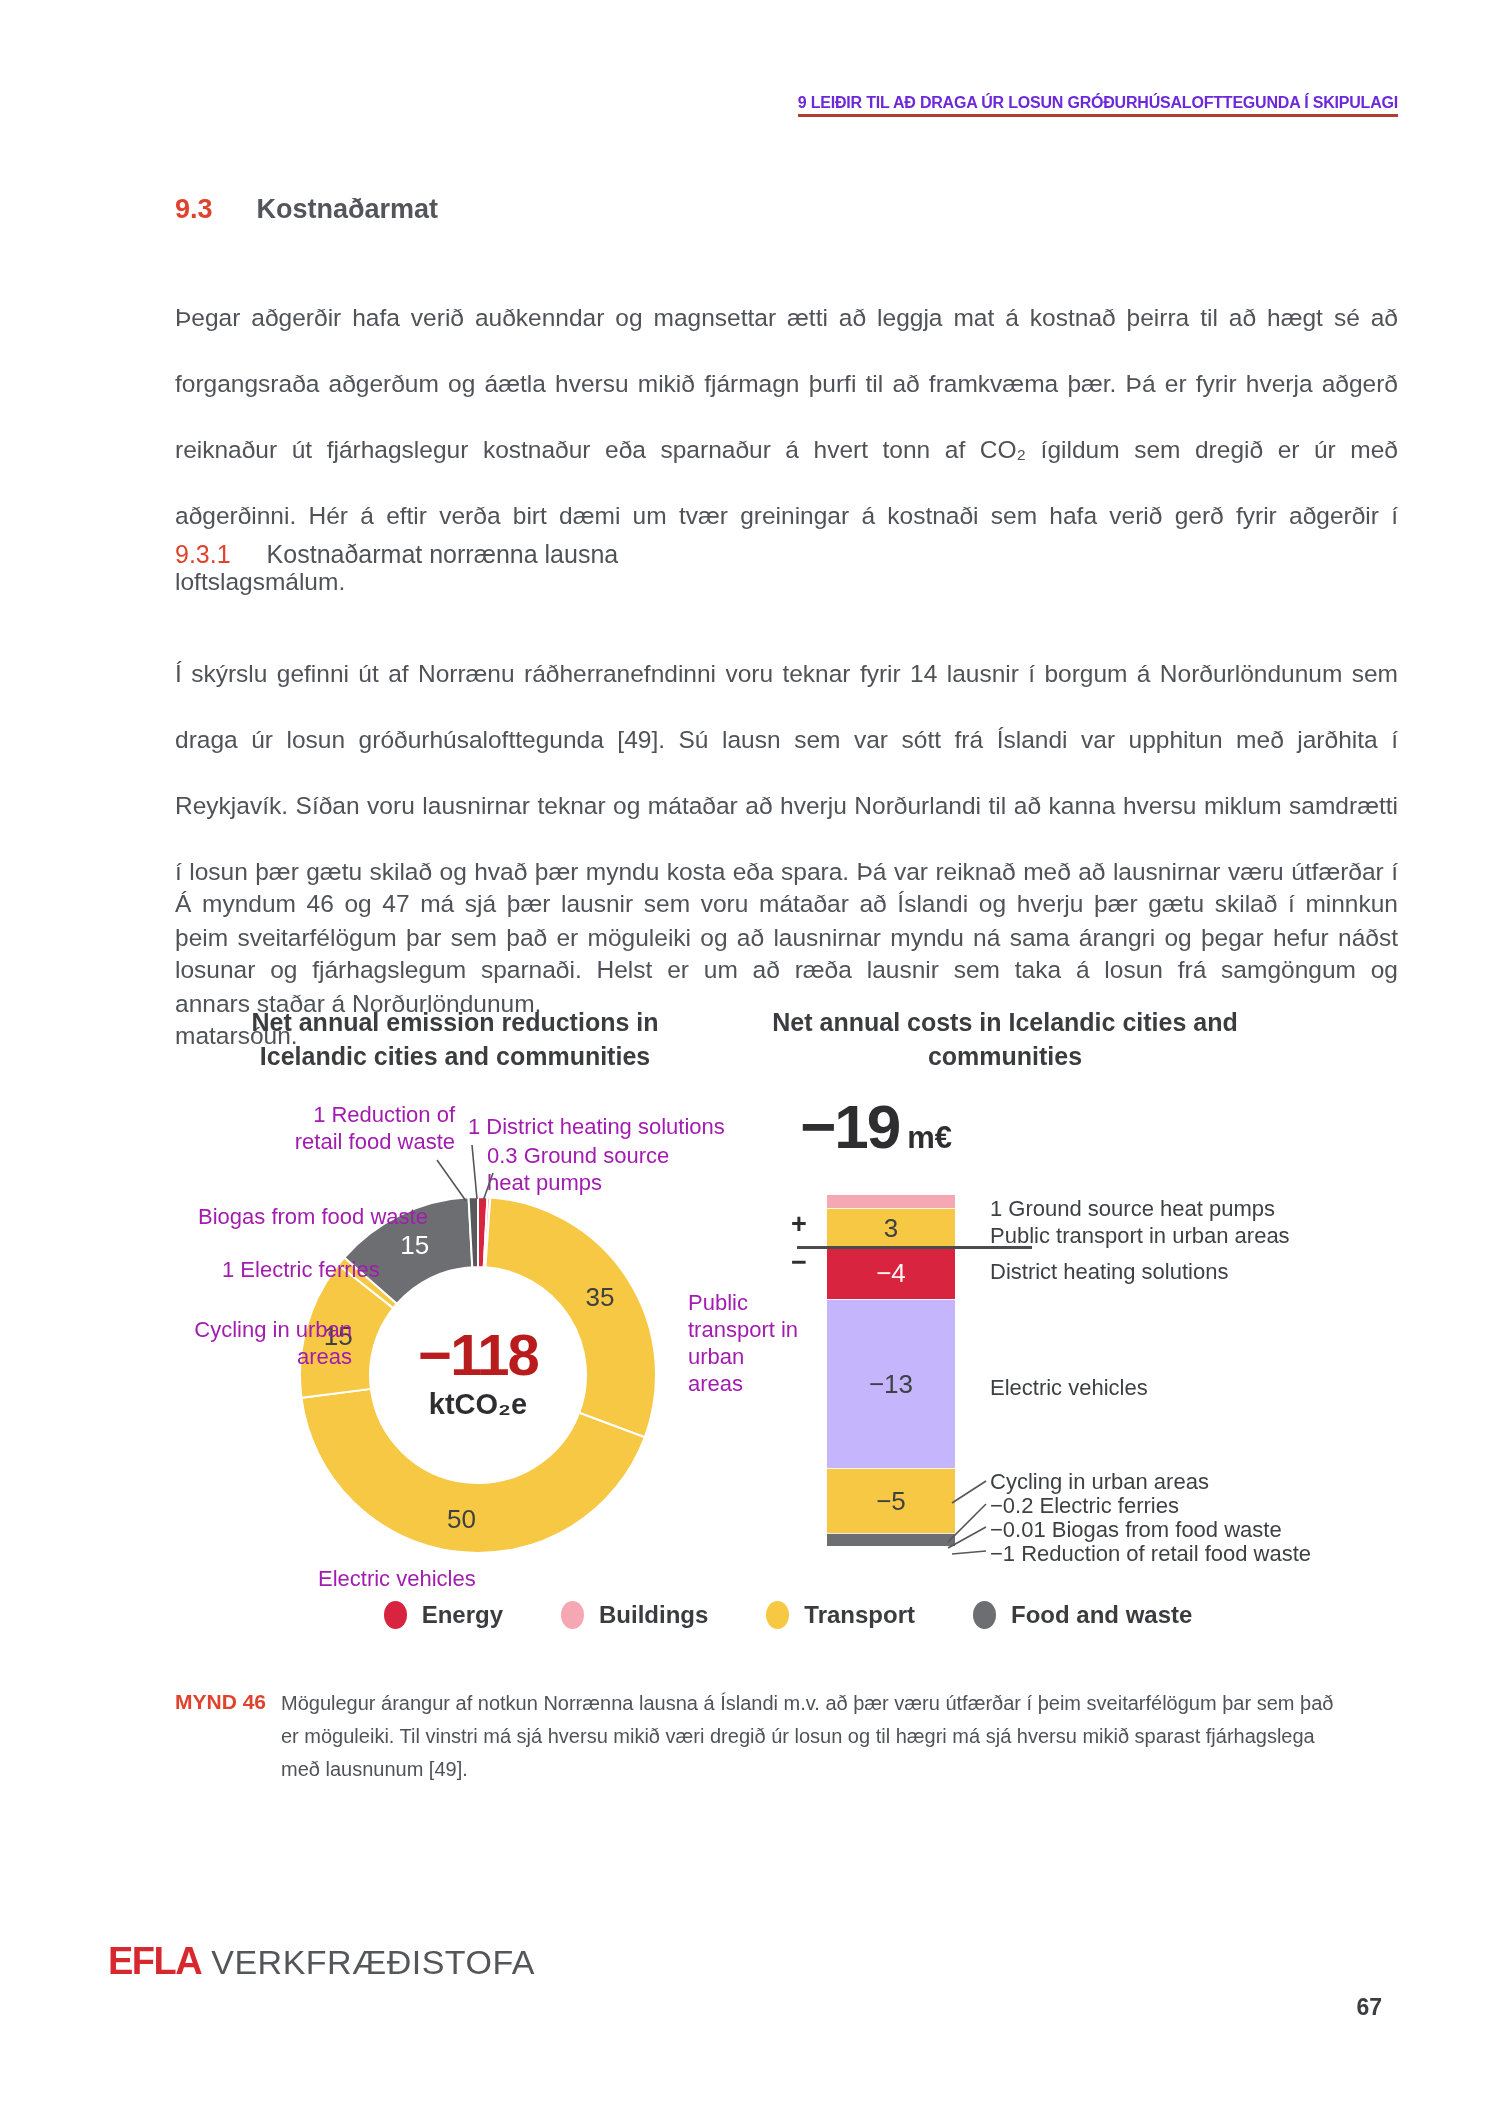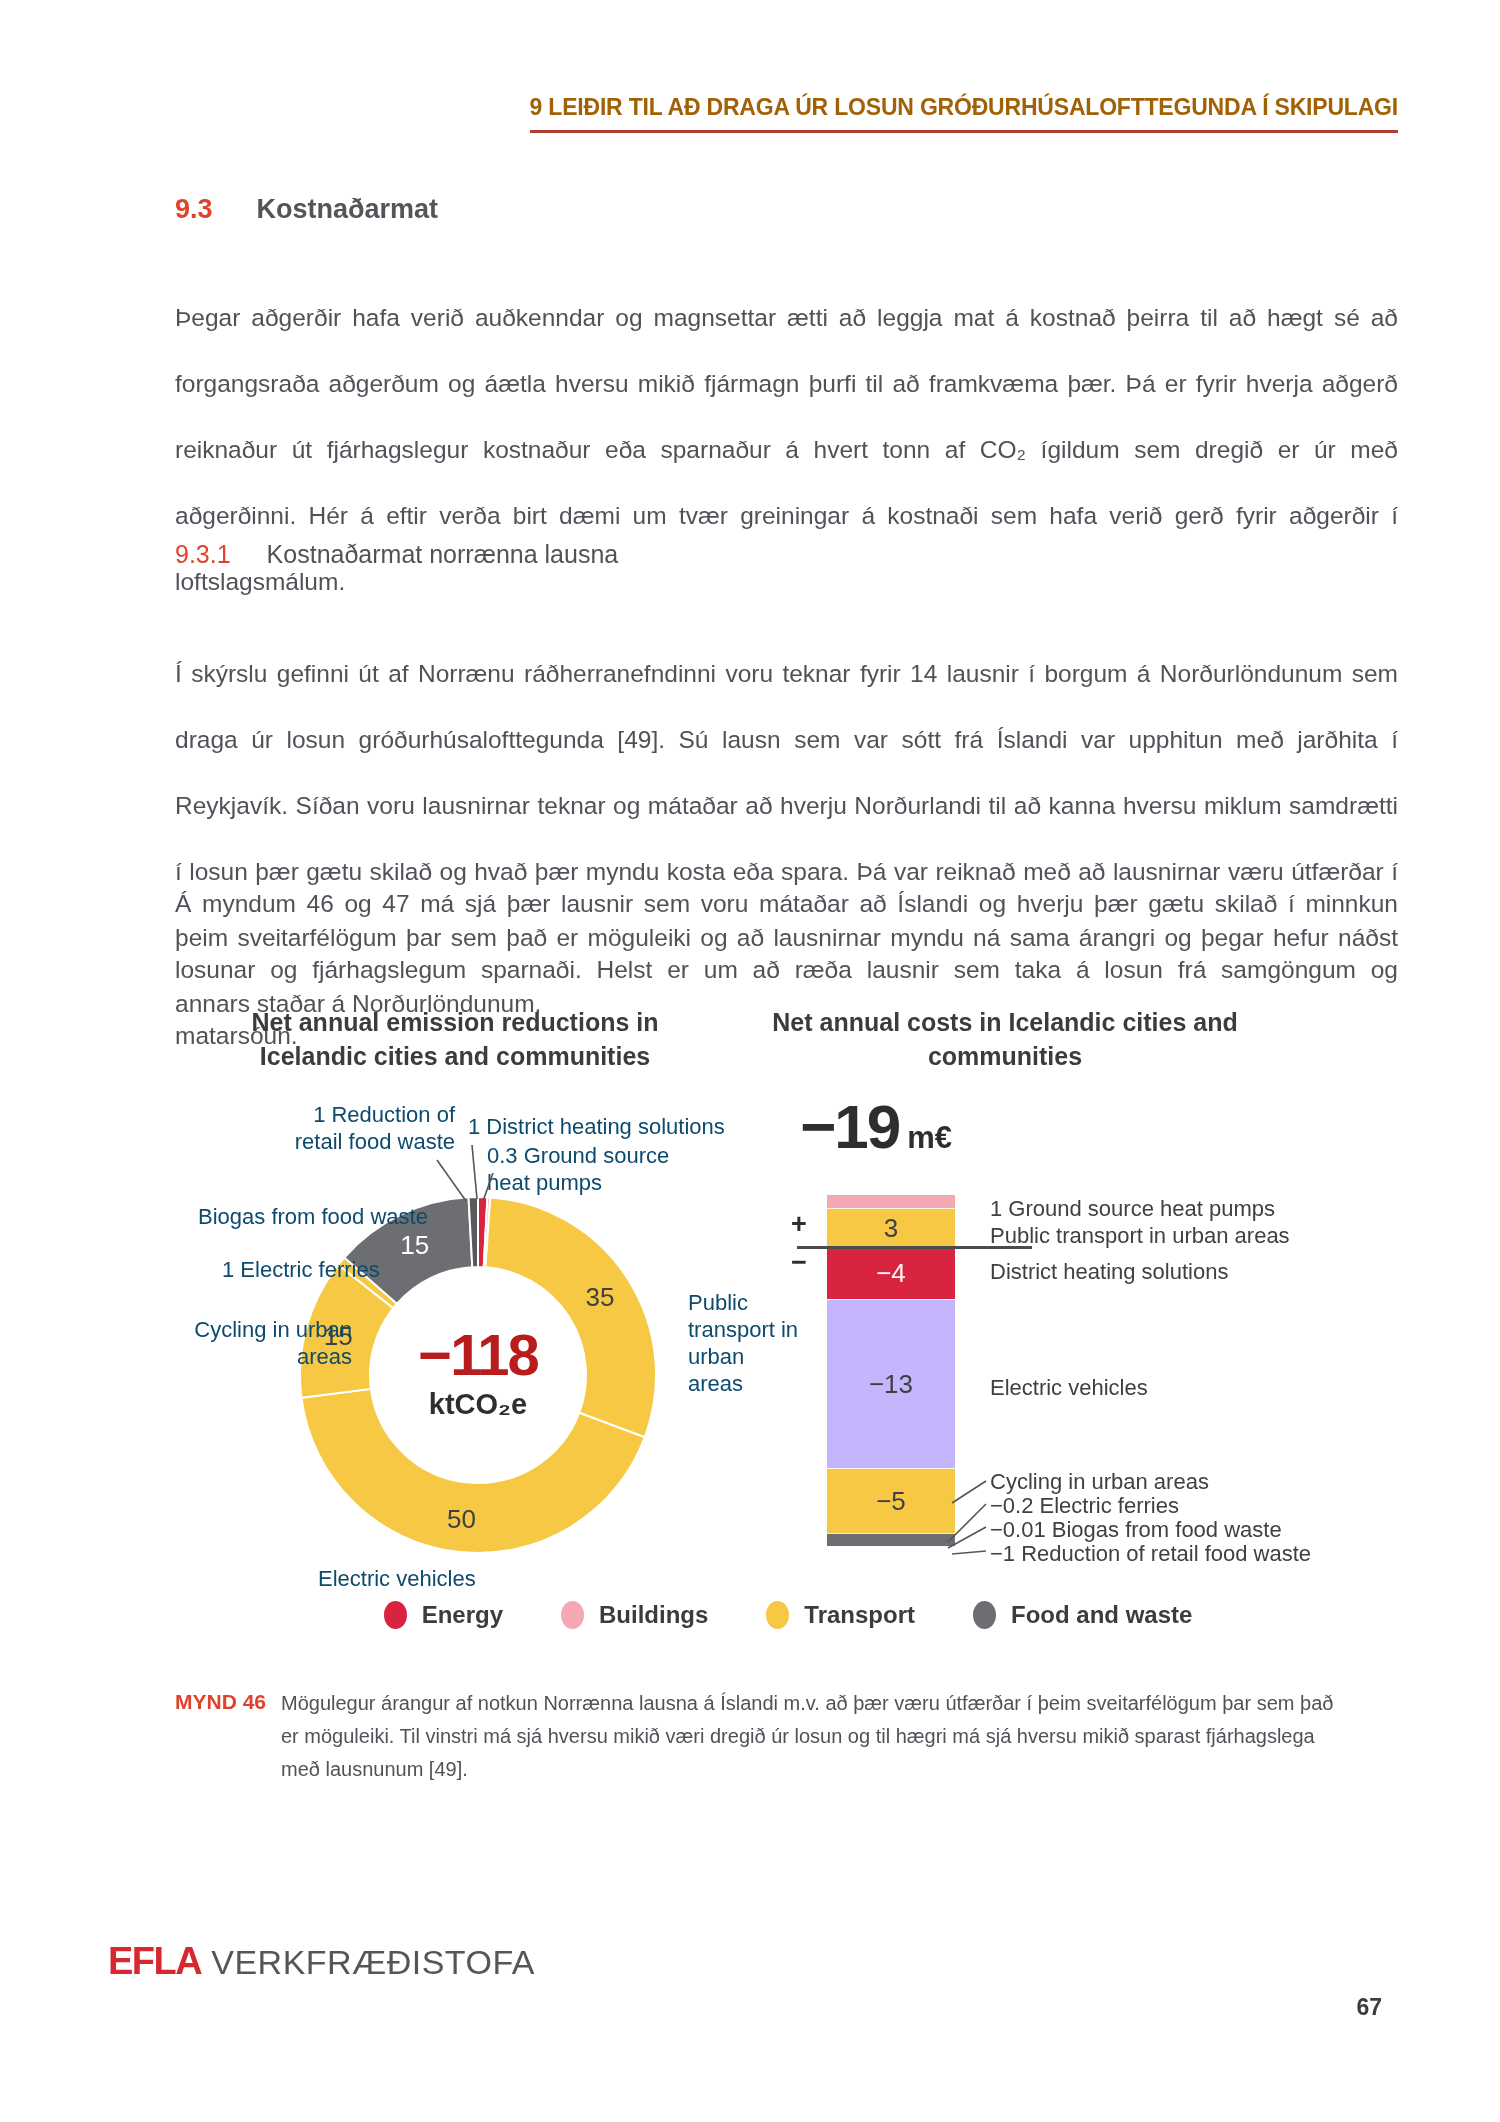--- a/index.html
+++ b/index.html
@@ -2,22 +2,22 @@
 <html><head>
 <meta charset="utf-8">
 <style>
   html,body{margin:0;padding:0;background:#ffffff;}
   .page{position:relative;width:1500px;height:2122px;margin:0 auto;background:#fff;
         font-family:"Liberation Sans",sans-serif;overflow:hidden;}
   .abs{position:absolute;}
 
   
   .header{top:94px;right:102px;text-align:right;}
-  .header-inner{display:inline-block;border-bottom:3px solid #AE3E30;padding-bottom:9px;
-        font-size:23px;font-weight:700;color:#a16207;letter-spacing:-0.2px;}
+  .header-inner{display:inline-block;border-bottom:3px solid #AE3E30;padding-bottom:2px;
+        font-size:16px;font-weight:700;color:#6d28d9;letter-spacing:-0.2px;}
 
   
   .h2{left:175px;top:194px;font-size:27px;font-weight:700;color:#54555A;}
   .h2 .num{color:#E0432D;margin-right:44px;}
   .h3{left:175px;top:540px;font-size:25px;font-weight:400;color:#4F5358;}
   .h3 .num{color:#E0432D;margin-right:36px;}
 
   
   .para{left:175px;width:1223px;font-size:24.5px;line-height:66px;text-align:justify;color:#4F5358;}
   #p1{top:260px;} #p2{top:616px;} #p3{top:846px;}
@@ -27,21 +27,21 @@
   .fig-title{font-size:25px;font-weight:700;color:#3B3C40;text-align:center;line-height:34px;}
   #fig-title-left{left:205px;top:0px;width:500px;}
   #fig-title-right{left:755px;top:0px;width:500px;}
 
   #donut-svg{left:298px;top:190px;}
   .donut-num{font-size:26px;font-family:"Liberation Sans",sans-serif;}
   .center-val{left:478px;top:368px;transform:translate(-50%,-50%);text-align:center;z-index:2;}
   .center-val .big{display:block;font-size:58px;font-weight:800;color:#b91c1c;letter-spacing:-2px;line-height:58px;}
   .center-val .unit{display:block;font-size:29px;font-weight:700;color:#2E2E31;margin-top:4px;}
 
-  .chart-label{font-size:22px;color:#0c4a6e;line-height:27px;}
+  .chart-label{font-size:22px;color:#a21caf;line-height:27px;}
   #lbl-reduction{left:285px;top:96px;width:170px;text-align:right;}
   #lbl-district{left:468px;top:108px;white-space:nowrap;}
   #lbl-ground{left:487px;top:137px;width:200px;}
   #lbl-biogas{left:198px;top:198px;white-space:nowrap;}
   #lbl-ferries{left:222px;top:251px;white-space:nowrap;}
   #lbl-cycling{left:152px;top:311px;width:200px;text-align:right;}
   #lbl-pt{left:688px;top:284px;width:112px;}
   #lbl-ev{left:318px;top:560px;white-space:nowrap;}
 
   .big-number{left:800px;top:86px;white-space:nowrap;}

